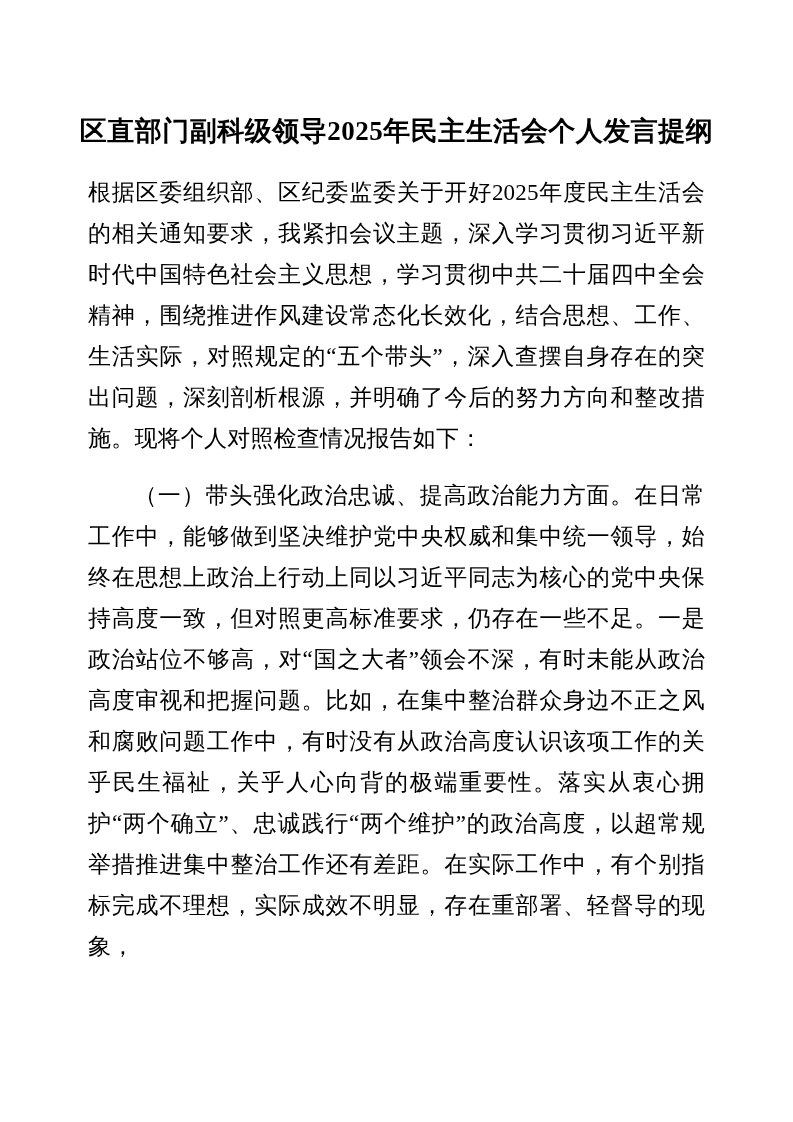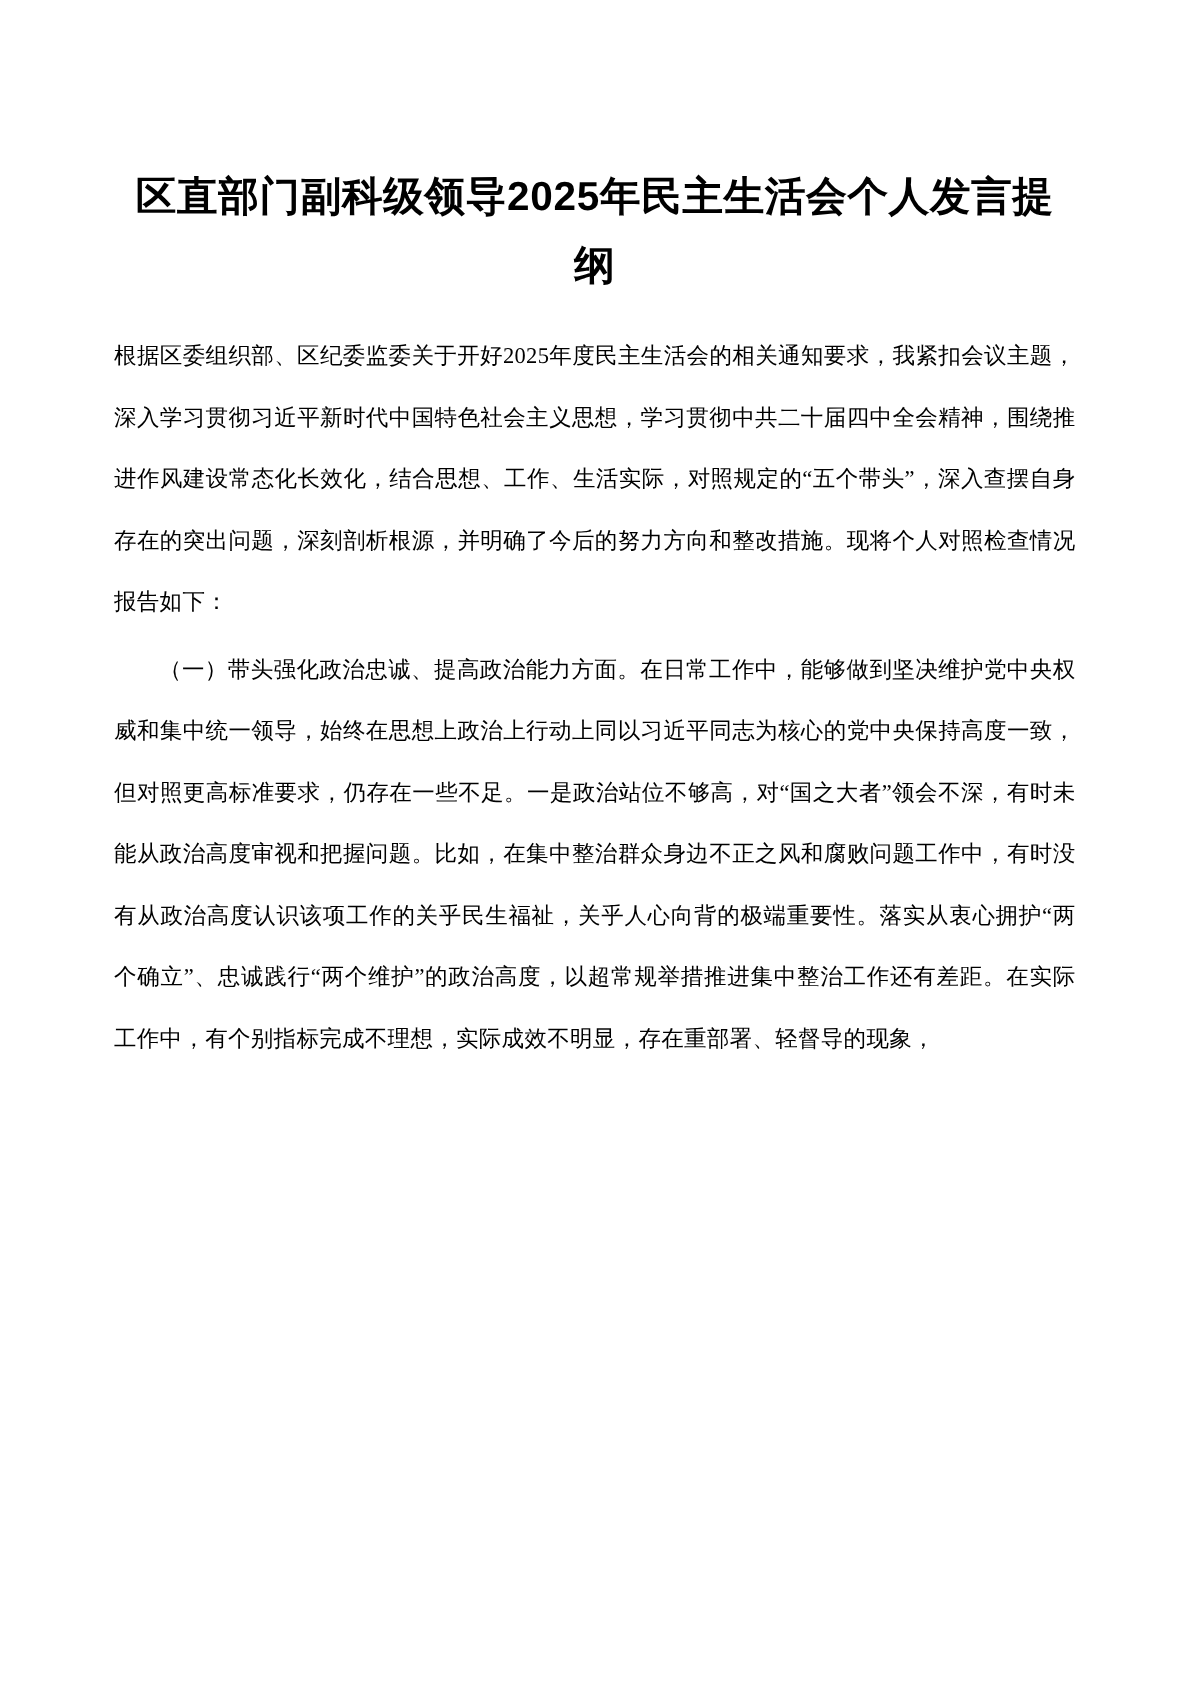--- a/index.html
+++ b/index.html
@@ -15,33 +15,33 @@
     overflow: hidden;
   }
   .page {
     width: 793px;
     height: 1122px;
     box-sizing: border-box;
     padding: 108px 72px 60px 72px;
     position: relative;
   }
   .doc-title {
-    font-family: Liberation Sans, sans-serif;
+    font-family: Liberation Serif, serif;
     font-weight: bold;
     font-size: 27px;
     line-height: 46px;
     text-align: center;
     letter-spacing: 0.5px;
     margin: 0 0 18px 0;
     padding: 0 6px;
   }
   .body-text p {
-    font-size: 15px;
+    font-size: 23px;
     line-height: 41px;
-    margin: 4px;
+    margin: 16px;
     text-align: justify;
     text-justify: inter-ideograph;
     letter-spacing: 0.2px;
   }
   .indent-2 {
     text-indent: 2em;
   }
   .indent-1 {
     text-indent: 1em;
   }

